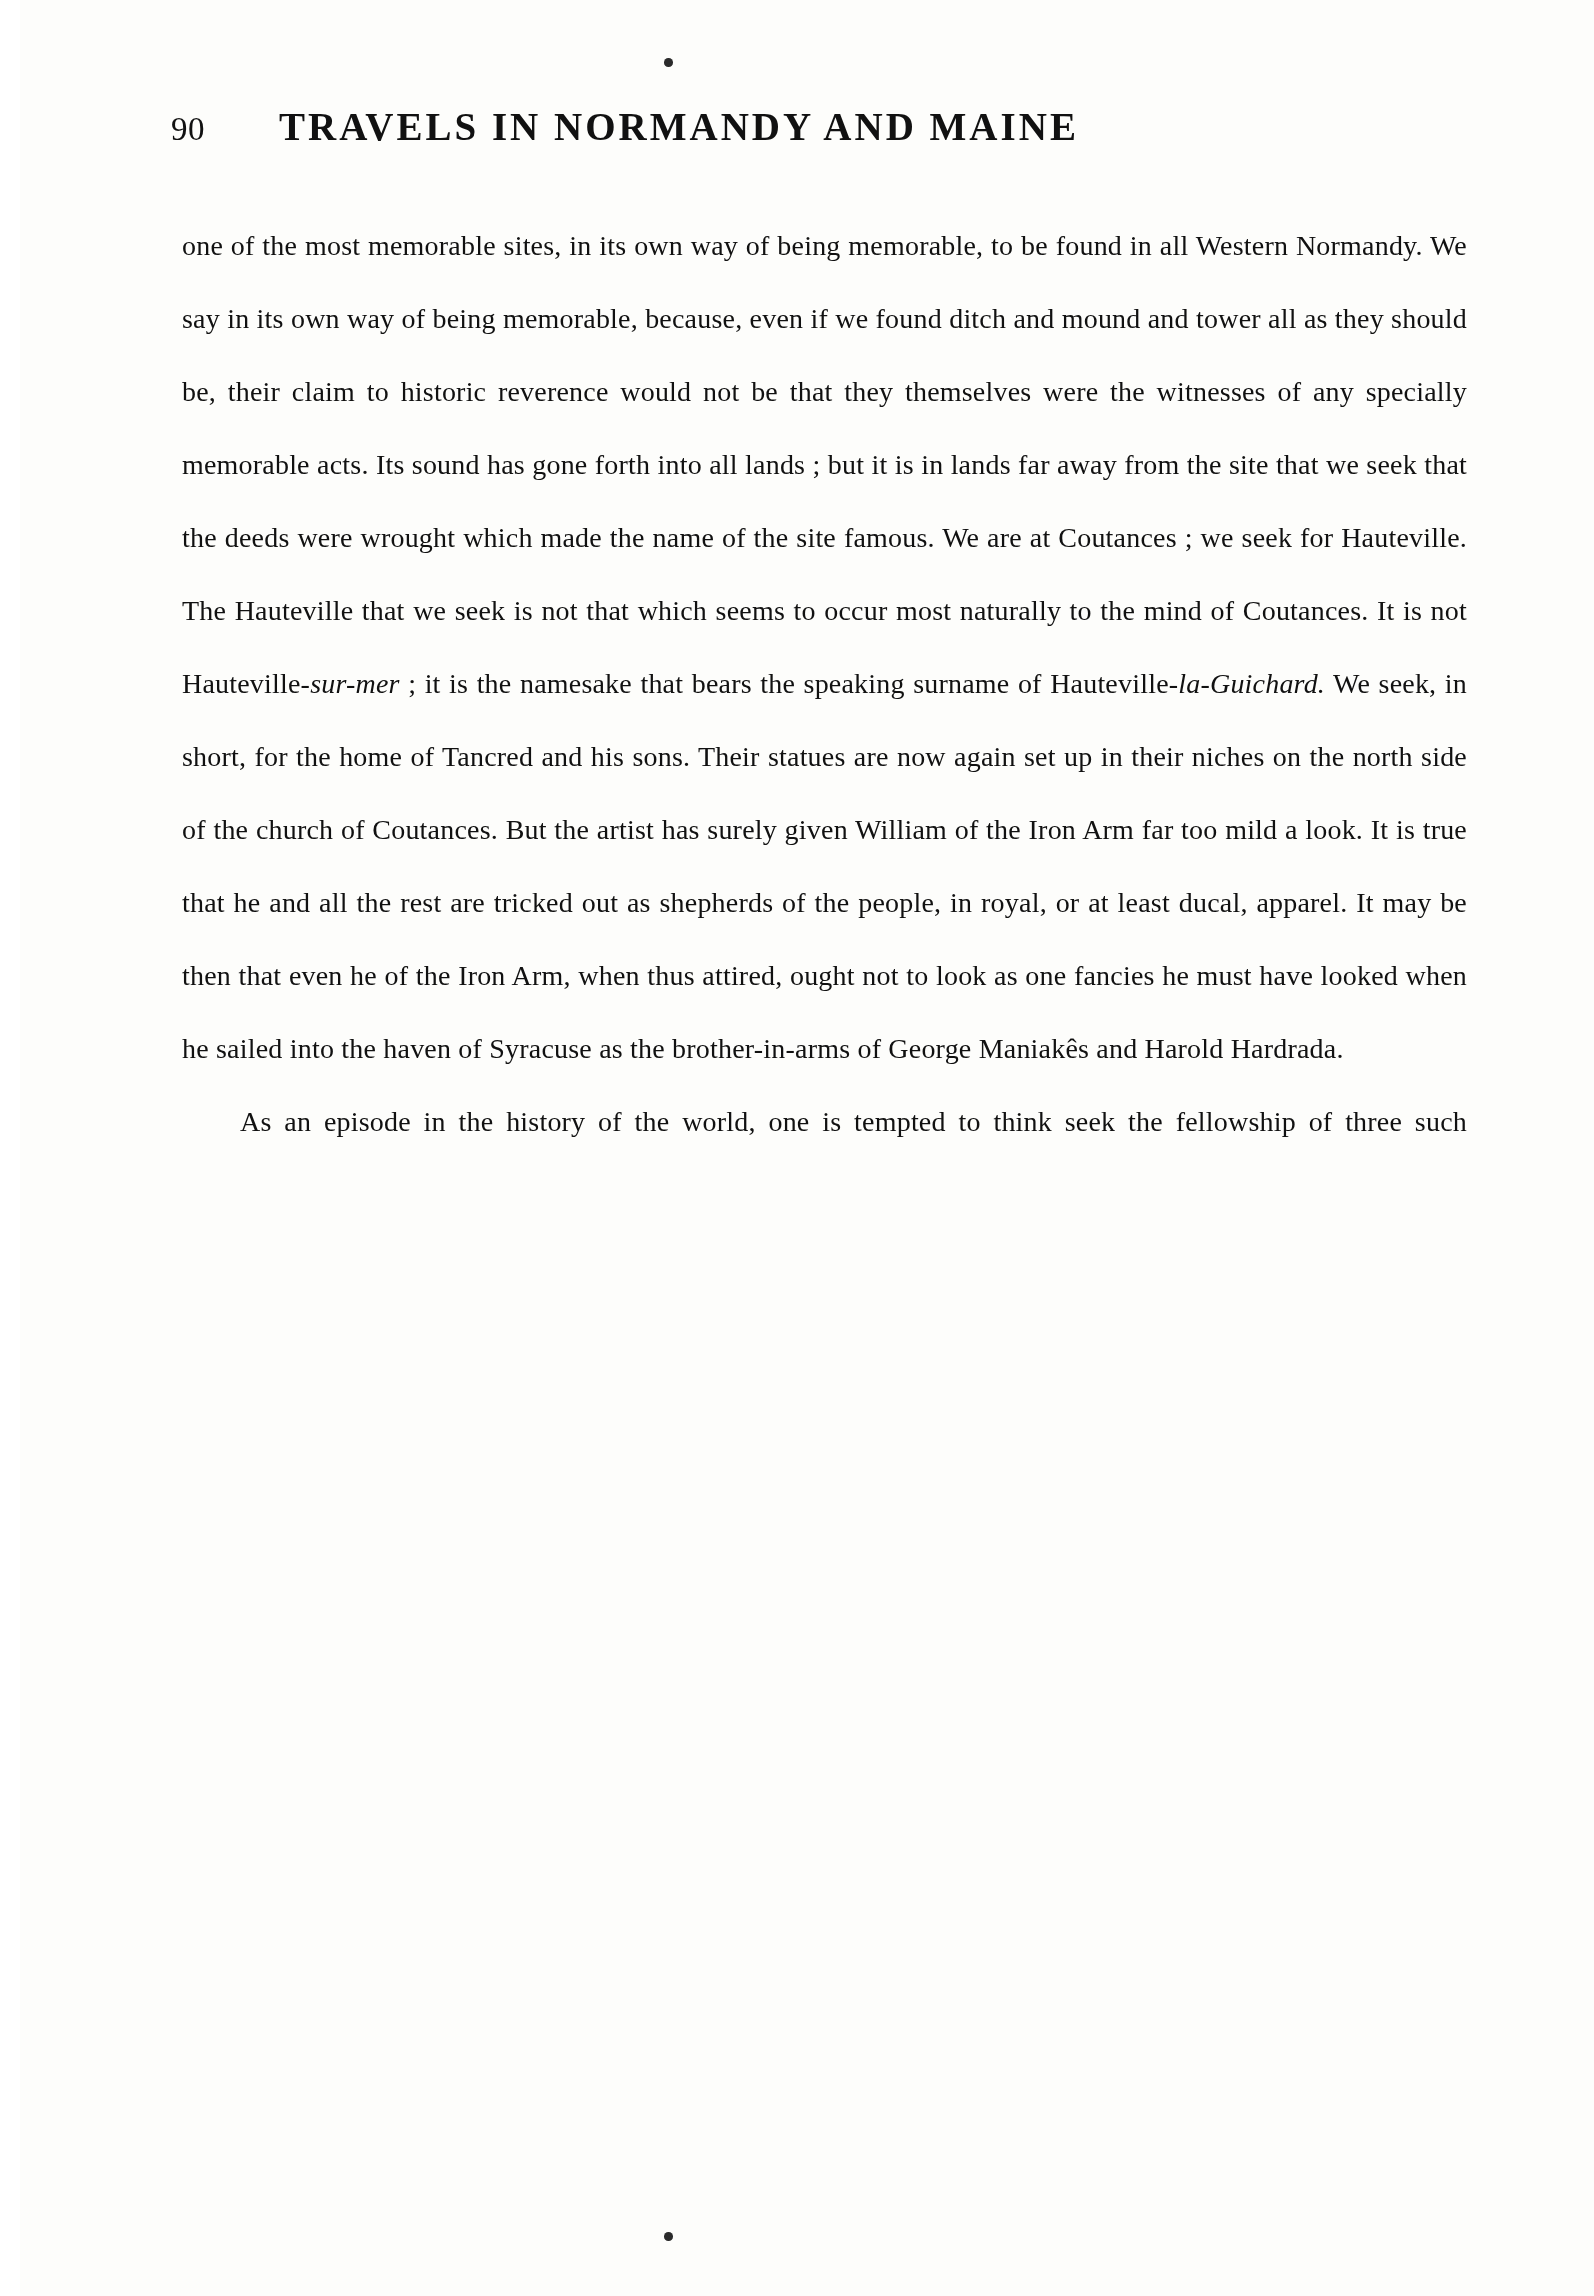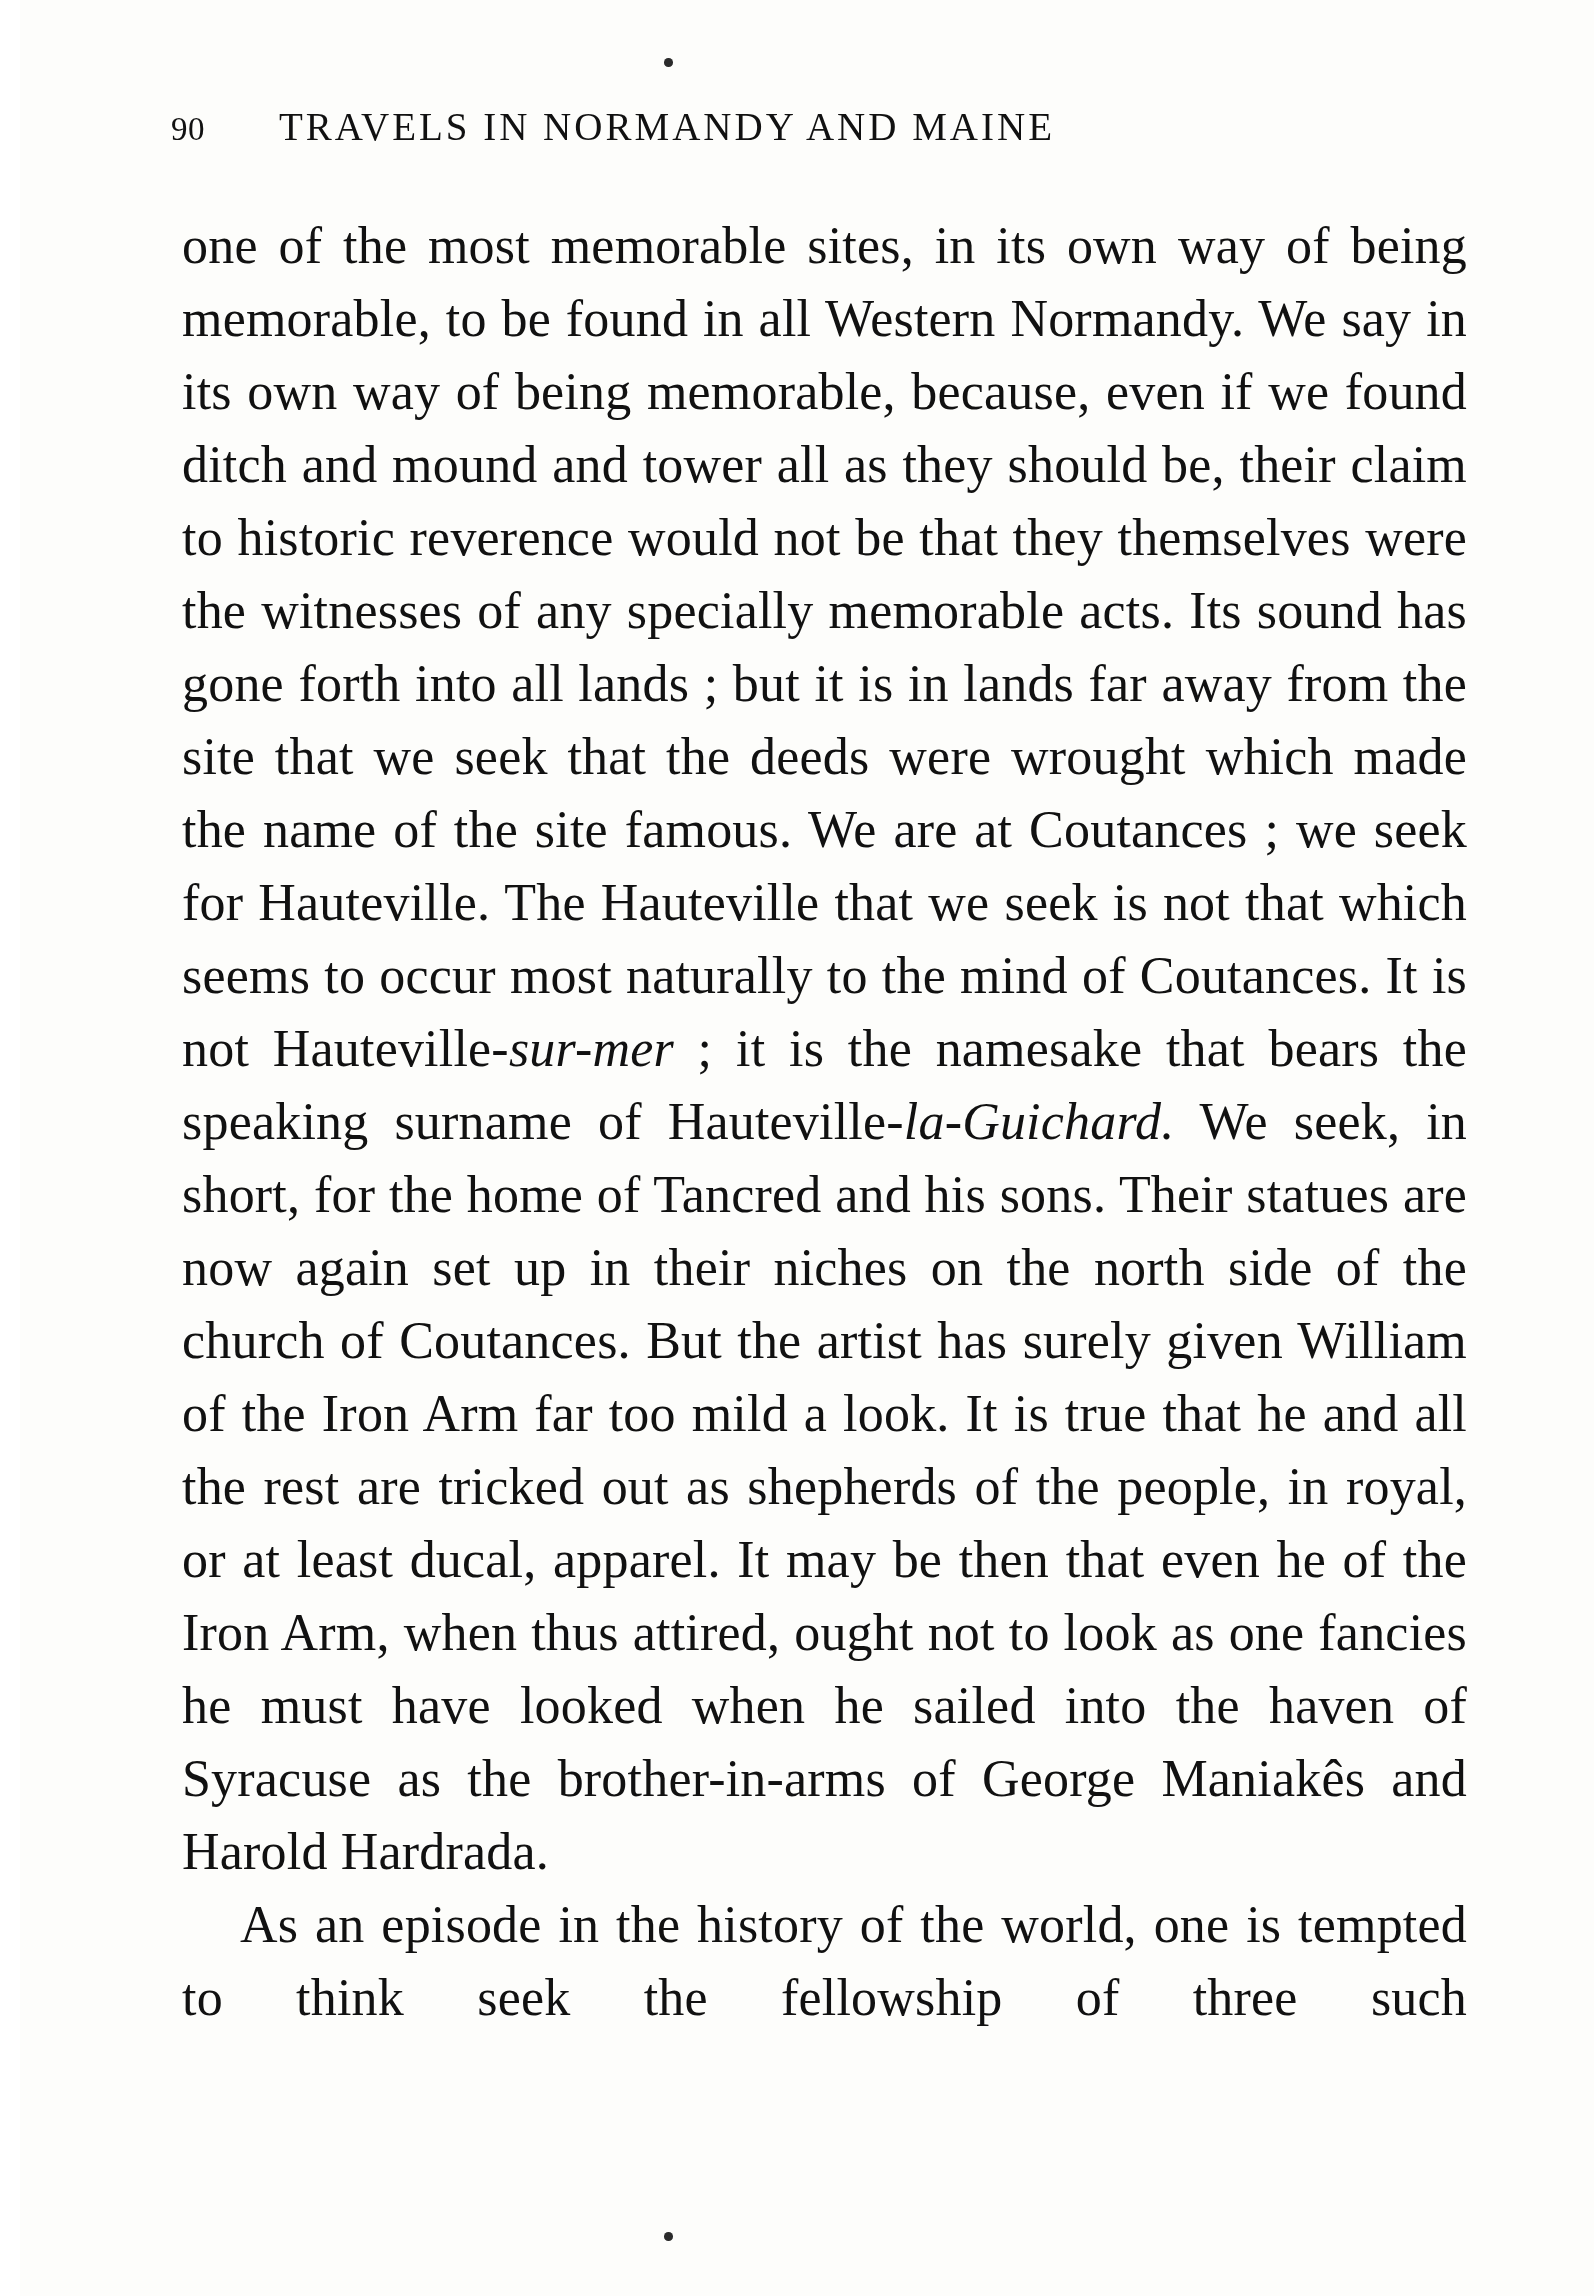--- a/index.html
+++ b/index.html
@@ -52,30 +52,30 @@
   .folio {
     font-size: 33px;
     letter-spacing: 0.5px;
     color: #111;
     width: 108px;
     flex: none;
   }
   .running-title {
     font-size: 39px;
     letter-spacing: 3px;
-    font-weight: 400;
+    font-weight: 700;
     color: #111;
     white-space: nowrap;
   }
   .body-text {
     position: absolute;
     left: 162px;
     top: 209px;
     width: 1285px;
-    font-size: 52px;
+    font-size: 28px;
     line-height: 73px;
     text-align: justify;
     color: #111;
     letter-spacing: 0.2px;
   }
   .body-text p {
     margin: 0;
     text-align: justify;
     text-justify: inter-word;
   }

